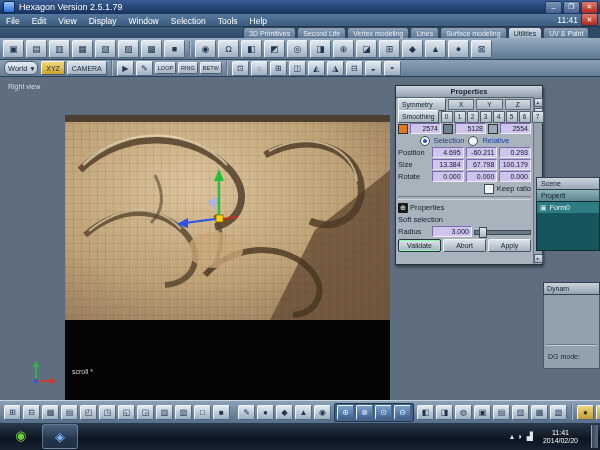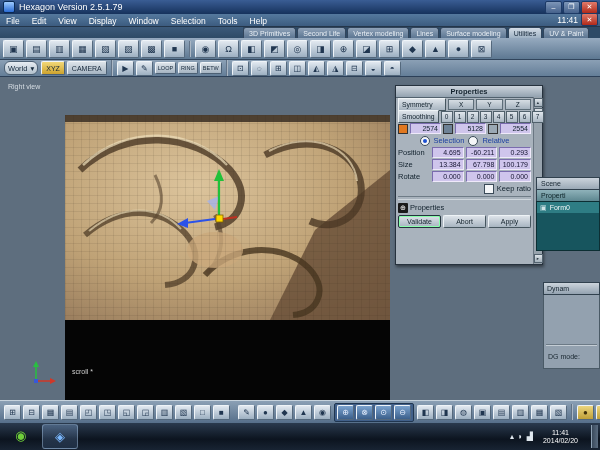--- a/index.html
+++ b/index.html
@@ -361,21 +361,32 @@
           <span>Keep ratio</span>
         </div>
 
         <div class="groove"></div>
 
         <div class="prow">
           <span class="maniico">⊕</span>
           <span>Properties</span>
         </div>
 
-
+        <div class="prow">
+          <span>Soft selection</span>
+        </div>
+
+        <div class="prow">
+          <span class="plab">Radius</span>
+          <span class="tfield" style="flex:0 0 34px;">3.000</span>
+          <span class="slider">
+            <span class="tr"></span>
+            <span class="th"></span>
+          </span>
+        </div>
 
         <div class="pbtnrow">
             <span class="pbtn primary">Validate</span>
             <span class="pbtn">Abort</span>
             <span class="pbtn">Apply</span>
           </div>
       </div>
     </div>
 
     <div class="scenepanel">

